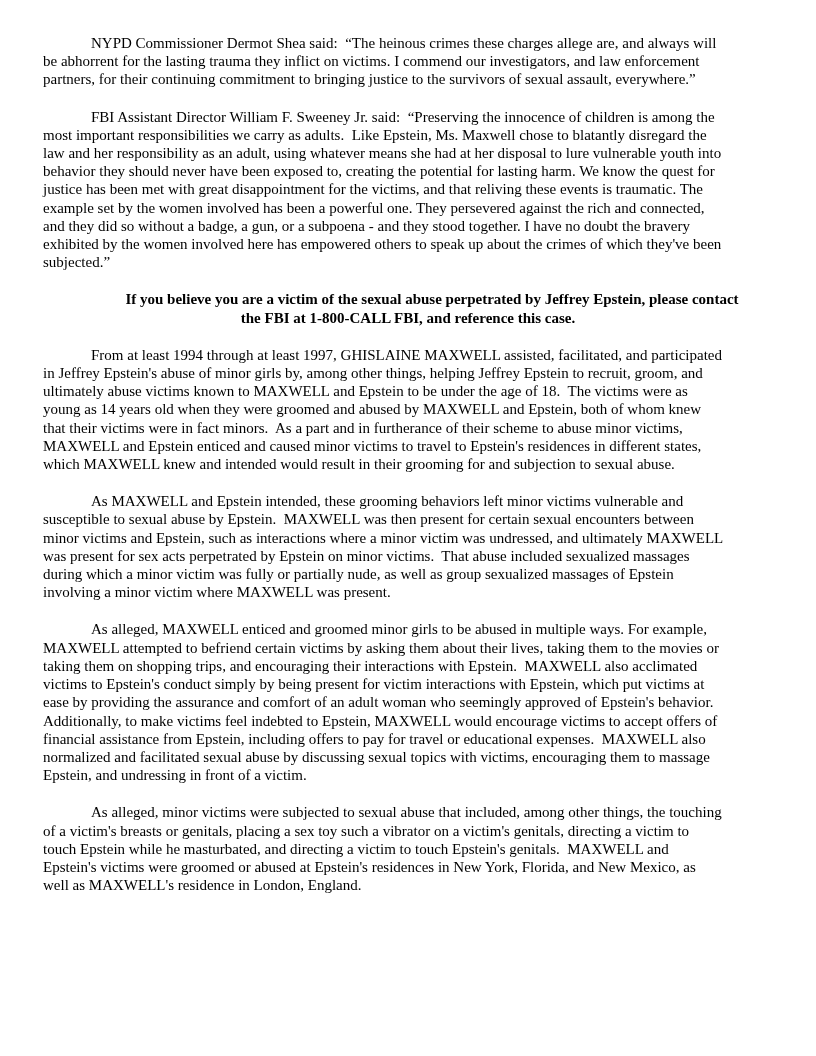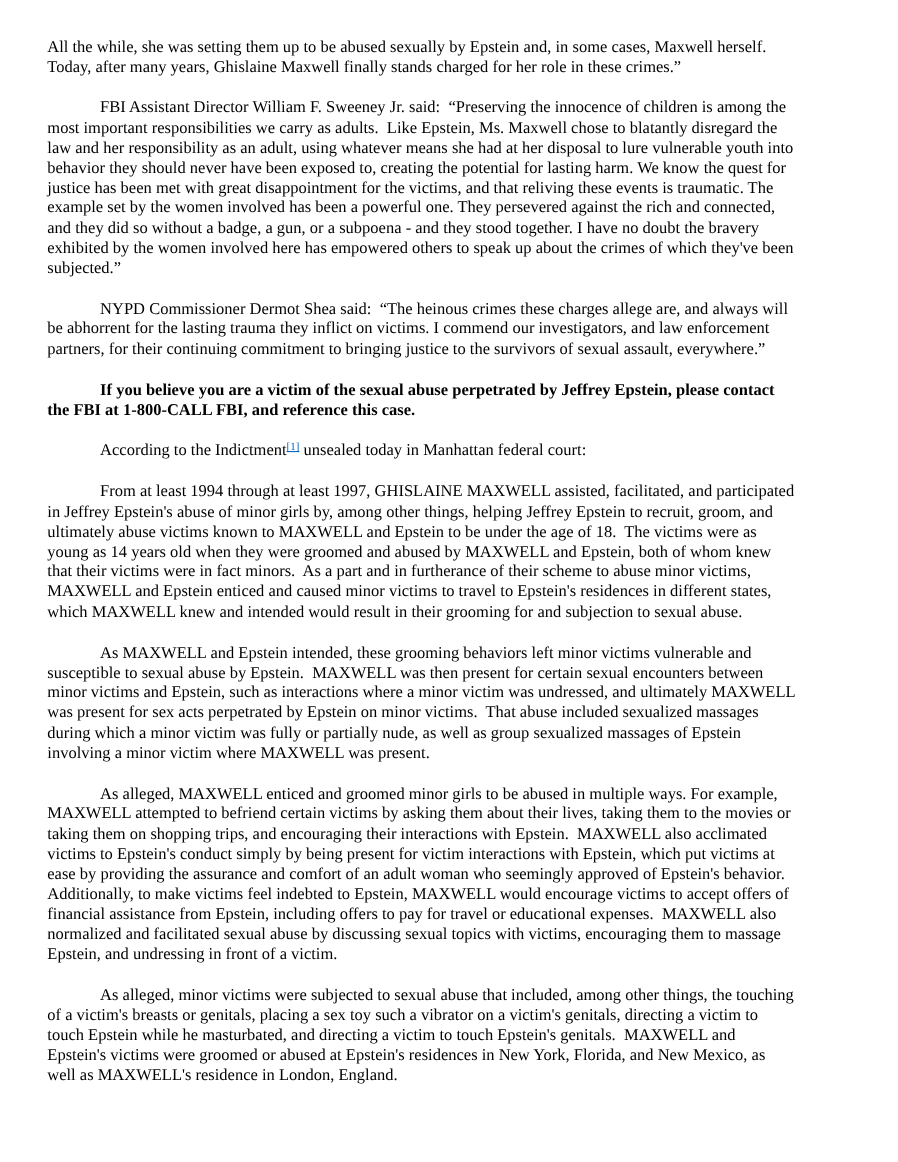--- a/index.html
+++ b/index.html
@@ -22,54 +22,51 @@
     background: #ffffff;
   }
   p.para {
     margin: 0 0 19px 0;
     font-size: 15px;
     line-height: 18.2px;
     white-space: pre;           
     text-align: left;
   }
   p.para.indent { text-indent: 48px; }
-  p.para.bold   { font-weight: bold; }
+  p.para.bold   { font-weight: bold; text-align: center; }
   sup.footnote-ref {
     font-size: 10px;
     line-height: 0;
     vertical-align: 5px;
   }
   sup.footnote-ref a {
     color: #0563C1;
     text-decoration: underline;
     cursor: pointer;
   }
 </style>
 </head>
 <body>
 
 <div class="page">
   <div id="paragraphs">
-      <p class="para"><span>All the while, she was setting them up to be abused sexually by Epstein and, in some cases, Maxwell herself.
-Today, after many years, Ghislaine Maxwell finally stands charged for her role in these crimes.”</span></p>
+      <p class="para indent"><span>NYPD Commissioner Dermot Shea said:  “The heinous crimes these charges allege are, and always will
+be abhorrent for the lasting trauma they inflict on victims. I commend our investigators, and law enforcement
+partners, for their continuing commitment to bringing justice to the survivors of sexual assault, everywhere.”</span></p>
       <p class="para indent"><span>FBI Assistant Director William F. Sweeney Jr. said:  “Preserving the innocence of children is among the
 most important responsibilities we carry as adults.  Like Epstein, Ms. Maxwell chose to blatantly disregard the
 law and her responsibility as an adult, using whatever means she had at her disposal to lure vulnerable youth into
 behavior they should never have been exposed to, creating the potential for lasting harm. We know the quest for
 justice has been met with great disappointment for the victims, and that reliving these events is traumatic. The
 example set by the women involved has been a powerful one. They persevered against the rich and connected,
 and they did so without a badge, a gun, or a subpoena - and they stood together. I have no doubt the bravery
 exhibited by the women involved here has empowered others to speak up about the crimes of which they've been
 subjected.”</span></p>
-      <p class="para indent"><span>NYPD Commissioner Dermot Shea said:  “The heinous crimes these charges allege are, and always will
-be abhorrent for the lasting trauma they inflict on victims. I commend our investigators, and law enforcement
-partners, for their continuing commitment to bringing justice to the survivors of sexual assault, everywhere.”</span></p>
       <p class="para indent bold"><span>If you believe you are a victim of the sexual abuse perpetrated by Jeffrey Epstein, please contact
 the FBI at 1-800-CALL FBI, and reference this case.</span></p>
-      <p class="para indent"><span>According to the Indictment</span><sup class="footnote-ref"><a href="#">[1]</a></sup><span> unsealed today in Manhattan federal court:</span></p>
       <p class="para indent"><span>From at least 1994 through at least 1997, GHISLAINE MAXWELL assisted, facilitated, and participated
 in Jeffrey Epstein's abuse of minor girls by, among other things, helping Jeffrey Epstein to recruit, groom, and
 ultimately abuse victims known to MAXWELL and Epstein to be under the age of 18.  The victims were as
 young as 14 years old when they were groomed and abused by MAXWELL and Epstein, both of whom knew
 that their victims were in fact minors.  As a part and in furtherance of their scheme to abuse minor victims,
 MAXWELL and Epstein enticed and caused minor victims to travel to Epstein's residences in different states,
 which MAXWELL knew and intended would result in their grooming for and subjection to sexual abuse.</span></p>
       <p class="para indent"><span>As MAXWELL and Epstein intended, these grooming behaviors left minor victims vulnerable and
 susceptible to sexual abuse by Epstein.  MAXWELL was then present for certain sexual encounters between
 minor victims and Epstein, such as interactions where a minor victim was undressed, and ultimately MAXWELL

